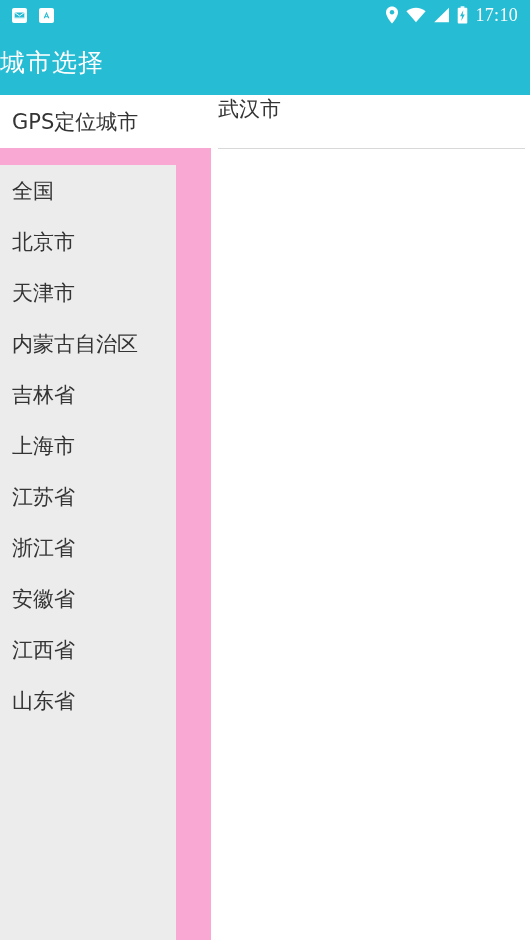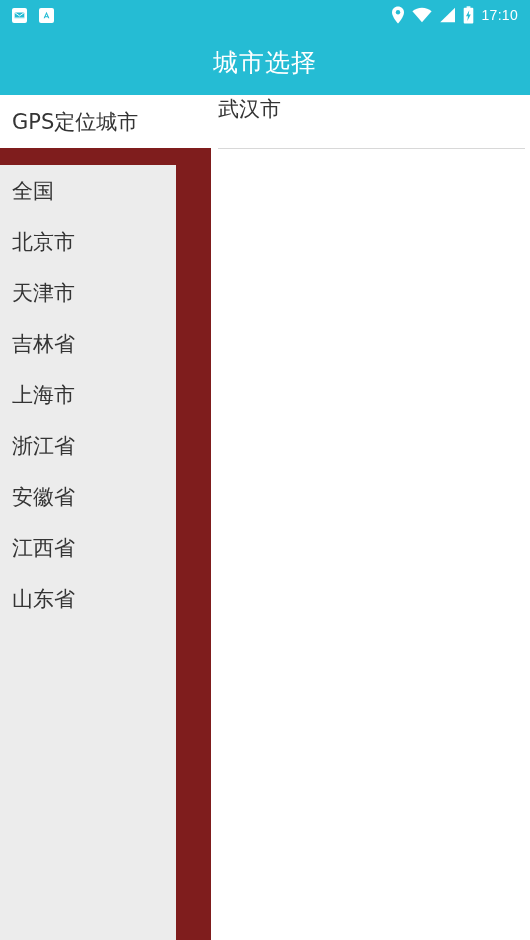--- a/index.html
+++ b/index.html
@@ -24,47 +24,47 @@
   .notif-badge{
     width:15px; height:15px;
     background:#ffffff;
     border-radius:2px;
     display:flex; align-items:center; justify-content:center;
     color:#25bcd4; font-size:10px; line-height:1;
     font-family:"DejaVu Sans",sans-serif;
   }
   .sb-icon{ display:flex; align-items:center; }
   .clock{
-    color:#ffffff; font-size:14px; letter-spacing:0.3px;
-    font-family:Liberation Sans, sans-serif;
+    color:#ffffff; font-size:18px; letter-spacing:0.3px;
+    font-family:Liberation Serif, serif;
   }
 
   
   .appbar{
     height:65px; width:100%;
     background:#25bcd4;
-    display:flex; align-items:center; justify-content:center;
+    display:flex; align-items:center; 
   }
   .appbar-title{
     color:#ffffff; font-size:25px; letter-spacing:1px;
     font-family:"DejaVu Sans",sans-serif;
   }
 
   
   .content{
     position:absolute; top:95px; left:0;
     width:530px; height:845px;
     background:#ffffff;
   }
 
   
   .left-col{
     position:absolute; top:0; left:0;
     width:211px; height:845px;
-    background:#7f1d1d;
+    background:#f9a8d4;
     overflow:hidden;
   }
   .gps-row{
     height:53px;
     display:flex; align-items:center;
     padding-left:12px;
     background:#ffffff;
   }
   .gps-label{
     font-size:21px; color:#343434;
@@ -174,24 +174,30 @@
         <div class="region-item">
             <span class="region-item-label">全国</span>
           </div>
         <div class="region-item">
             <span class="region-item-label">北京市</span>
           </div>
         <div class="region-item">
             <span class="region-item-label">天津市</span>
           </div>
         <div class="region-item">
+            <span class="region-item-label">内蒙古自治区</span>
+          </div>
+        <div class="region-item">
             <span class="region-item-label">吉林省</span>
           </div>
         <div class="region-item">
             <span class="region-item-label">上海市</span>
+          </div>
+        <div class="region-item">
+            <span class="region-item-label">江苏省</span>
           </div>
         <div class="region-item">
             <span class="region-item-label">浙江省</span>
           </div>
         <div class="region-item">
             <span class="region-item-label">安徽省</span>
           </div>
         <div class="region-item">
             <span class="region-item-label">江西省</span>
           </div>

